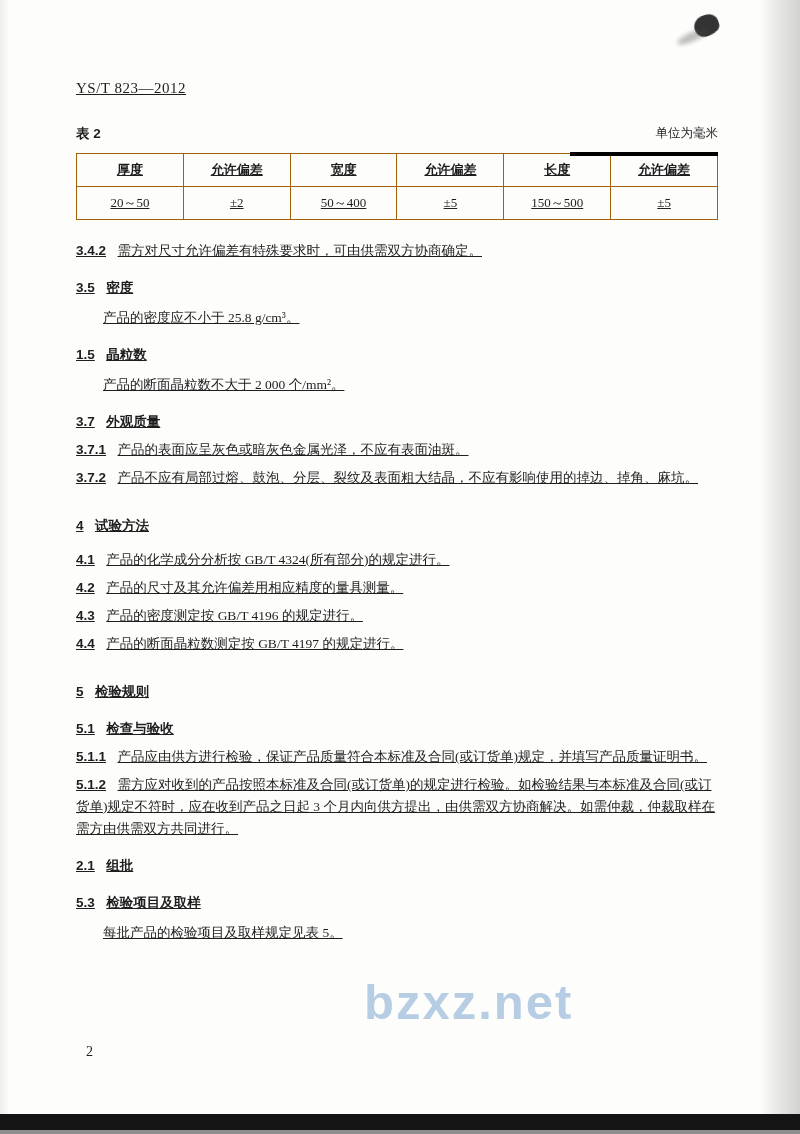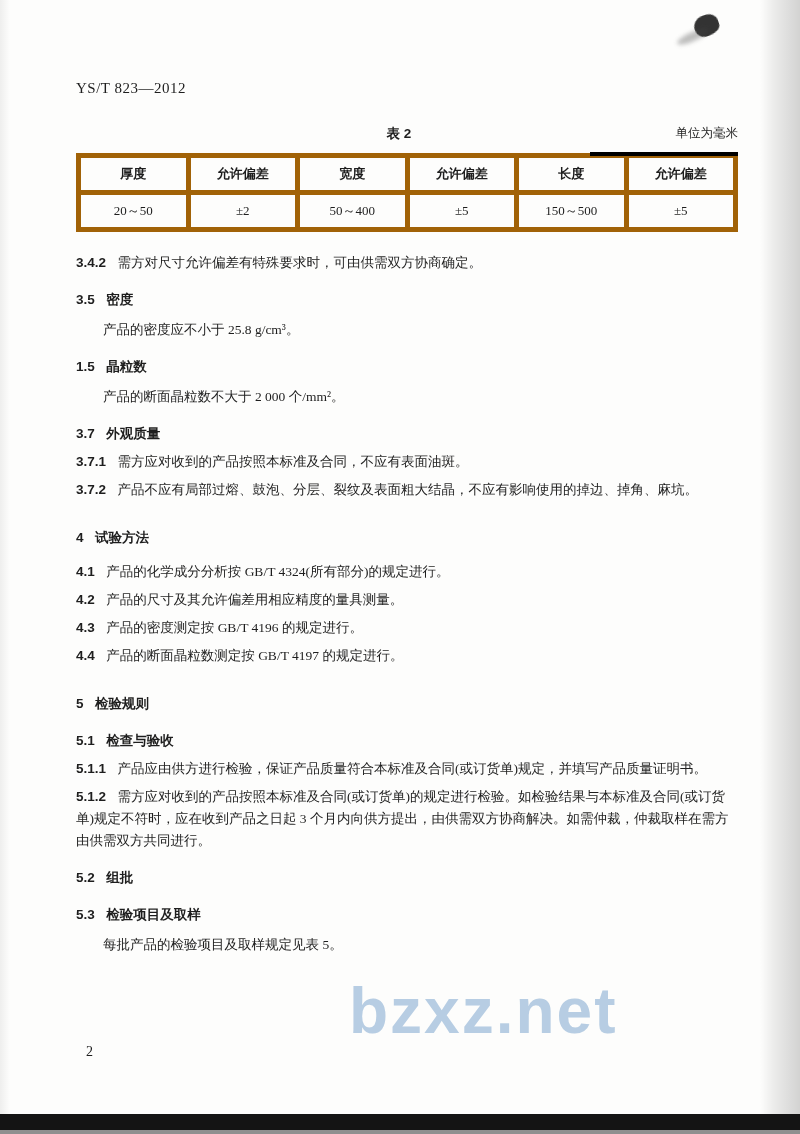--- a/index.html
+++ b/index.html
@@ -5,69 +5,70 @@
   html,body { margin:0; padding:0; background:#dcdcdc; }
   .page {
     position:relative;
     width:800px; height:1134px;
     margin:0 auto;
     background:#fdfdfc;
     font-family:"Liberation Serif","DejaVu Serif",serif;
     color:#1e1e1e;
     overflow:hidden;
     box-sizing:border-box;
-    padding:80px 62px 0 76px;
+    padding:80px 82px 0 76px;
+    text-decoration:underline;
   }
   
   .scan-right { position:absolute; top:0; right:0; bottom:20px; width:40px; pointer-events:none;
     background:linear-gradient(to right, rgba(0,0,0,0), rgba(0,0,0,0.07) 35%, rgba(0,0,0,0.17)); }
   .scan-left { position:absolute; top:0; left:0; bottom:20px; width:10px; pointer-events:none;
     background:linear-gradient(to left, rgba(0,0,0,0), rgba(0,0,0,0.06)); }
   .smudge { position:absolute; left:694px; top:15px; width:25px; height:21px; background:#222;
     border-radius:55% 45% 60% 40% / 60% 50% 45% 55%; transform:rotate(-18deg);
     filter:blur(0.6px); opacity:.92; }
   .smudge-tail { position:absolute; left:676px; top:32px; width:34px; height:9px;
     background:rgba(70,70,70,.35); border-radius:50%; transform:rotate(-24deg); filter:blur(2px); }
   .bottom-bar { position:absolute; left:0; right:0; bottom:4px; height:16px; background:#141414; }
   .bottom-edge { position:absolute; left:0; right:0; bottom:0; height:4px; background:#8f8f8f; }
 
   
   .doc-code { font-size:15px; letter-spacing:.5px; }
 
   
   .caption-row { position:relative; margin-top:28px; height:20px; font-size:13.5px; }
-  .caption { position:absolute; left:0; right:16px; text-align:center; font-weight:bold;
+  .caption { position:absolute; left:0; right:16px; font-weight:bold;
     font-family:"Liberation Sans","DejaVu Sans",sans-serif; }
   .unit-note { position:absolute; right:0; font-size:12.5px; }
 
   
   .table-wrap { position:relative; margin-top:8px; }
   table { width:100%; border-collapse:collapse; table-layout:fixed; }
-  th, td { border:5px solid #a16207; height:32px; text-align:center; vertical-align:middle;
+  th, td { border:1px solid #a16207; height:32px; text-align:center; vertical-align:middle;
     font-size:13px; padding:0 2px; }
   th { font-family:"Liberation Sans","DejaVu Sans",sans-serif; font-weight:bold; }
   td { font-family:"Liberation Serif","DejaVu Serif",serif; }
   .table-thick { position:absolute; top:-1px; right:0; width:148px; height:4px; background:#000; }
 
   
   .content { margin-top:16px; font-size:13.5px; line-height:22px; }
   .content p { margin:0; }
   .clause { margin-top:6px !important; }
   .clause-first { margin-top:20px !important; }
   .heading { margin-top:15px !important; font-weight:bold;
     font-family:"Liberation Sans","DejaVu Sans",sans-serif; }
   .chapter { margin-top:26px !important; margin-bottom:12px !important; font-weight:bold;
     font-family:"Liberation Sans","DejaVu Sans",sans-serif; }
   .para { margin-top:8px !important; text-indent:2em; }
   .num { font-weight:bold; font-family:"Liberation Sans","DejaVu Sans",sans-serif;
     margin-right:.85em; }
 
   
   .page-number { position:absolute; left:86px; top:1044px; font-size:14px; }
-  .watermark { position:absolute; left:349px; top:974px; font-size:64px; font-weight:bold;
+  .watermark { position:absolute; left:364px; top:974px; font-size:49px; font-weight:bold;
     font-family:"Liberation Sans","DejaVu Sans",sans-serif; letter-spacing:2px;
     color:rgba(125,165,205,0.55); pointer-events:none; white-space:nowrap; }
 </style>
 </head>
 <body>
 
 <div class="page">
 
   <div class="scan-right"></div>
   <div class="scan-left"></div>
@@ -110,35 +111,35 @@
   <main class="content">
     <p class="clause clause-first"><span class="num">3.4.2</span><span>需方对尺寸允许偏差有特殊要求时，可由供需双方协商确定。</span></p>
 
     <p class="heading"><span class="num">3.5</span><span>密度</span></p>
     <p class="para">产品的密度应不小于 25.8 g/cm³。</p>
 
     <p class="heading"><span class="num">1.5</span><span>晶粒数</span></p>
     <p class="para">产品的断面晶粒数不大于 2 000 个/mm²。</p>
 
     <p class="heading"><span class="num">3.7</span><span>外观质量</span></p>
-    <p class="clause"><span class="num">3.7.1</span><span>需方应对收到的产品按照本标准及合同，不应有表面油斑。</span></p>
+    <p class="clause"><span class="num">3.7.1</span><span>产品的表面应呈灰色或暗灰色金属光泽，不应有表面油斑。</span></p>
     <p class="clause"><span class="num">3.7.2</span><span>产品不应有局部过熔、鼓泡、分层、裂纹及表面粗大结晶，不应有影响使用的掉边、掉角、麻坑。</span></p>
 
     <p class="chapter"><span class="num">4</span><span>试验方法</span></p>
     <p class="clause"><span class="num">4.1</span><span>产品的化学成分分析按 GB/T 4324(所有部分)的规定进行。</span></p>
     <p class="clause"><span class="num">4.2</span><span>产品的尺寸及其允许偏差用相应精度的量具测量。</span></p>
     <p class="clause"><span class="num">4.3</span><span>产品的密度测定按 GB/T 4196 的规定进行。</span></p>
     <p class="clause"><span class="num">4.4</span><span>产品的断面晶粒数测定按 GB/T 4197 的规定进行。</span></p>
 
     <p class="chapter"><span class="num">5</span><span>检验规则</span></p>
     <p class="heading"><span class="num">5.1</span><span>检查与验收</span></p>
     <p class="clause"><span class="num">5.1.1</span><span>产品应由供方进行检验，保证产品质量符合本标准及合同(或订货单)规定，并填写产品质量证明书。</span></p>
     <p class="clause"><span class="num">5.1.2</span><span>需方应对收到的产品按照本标准及合同(或订货单)的规定进行检验。如检验结果与本标准及合同(或订货单)规定不符时，应在收到产品之日起 3 个月内向供方提出，由供需双方协商解决。如需仲裁，仲裁取样在需方由供需双方共同进行。</span></p>
 
-    <p class="heading"><span class="num">5.2</span><span>组批</span></p>
+    <p class="heading"><span class="num">2.1</span><span>组批</span></p>
 
     <p class="heading"><span class="num">5.3</span><span>检验项目及取样</span></p>
     <p class="para">每批产品的检验项目及取样规定见表 5。</p>
   </main>
 
   <div class="page-number">2</div>
   <div class="watermark">bzxz.net</div>
 
   <div class="bottom-bar"></div>
   <div class="bottom-edge"></div>

